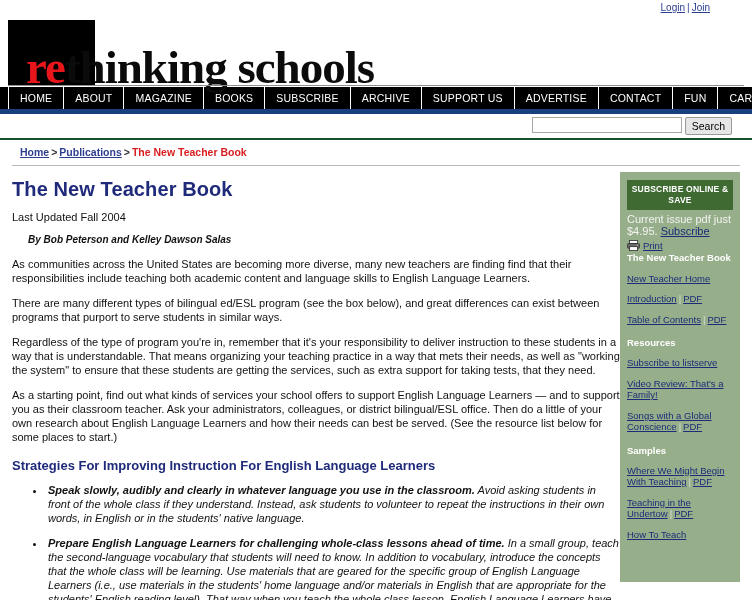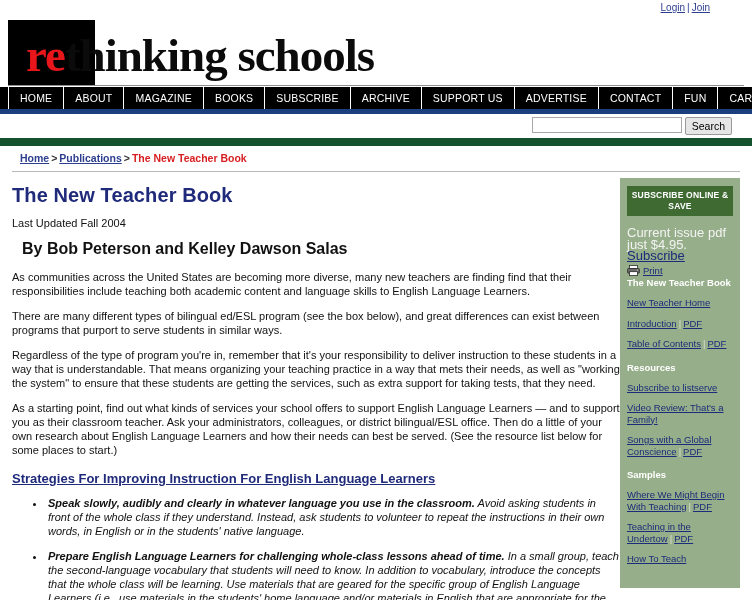--- a/index.html
+++ b/index.html
@@ -47,21 +47,21 @@
     position: absolute;
     left: 8px;
     top: 4px;
     width: 87px;
     height: 66px;
     background: #000000;
   }
   .logo-text {
     position: absolute;
     left: 26px;
-    top: 16px;
+    top: 28px;
     font-family: "Liberation Serif", serif;
     font-size: 47px;
     font-weight: bold;
     letter-spacing: -1px;
     line-height: 46px;
     white-space: nowrap;
   }
   .logo-re {
     color: #e8161a;
   }
@@ -105,21 +105,21 @@
   }
   .blue-bar {
     height: 5px;
     background: #1b3f7e;
   }
 
   
   .search-row {
     position: relative;
     height: 24px;
-    border-bottom: 8px solid #14532d;
+    border-bottom: 2px solid #14532d;
   }
   .search-wrap {
     position: absolute;
     right: 20px;
     top: 3px;
     display: flex;
     gap: 3px;
   }
   .search-input {
     width: 144px;
@@ -183,39 +183,39 @@
     color: #1f2a7a;
     margin: 0 0 10px 0;
     letter-spacing: .1px;
   }
   .last-updated {
     font-size: 11px;
     color: #111;
     margin: 0 0 11px 0;
   }
   .byline {
-    font-size: 16px;
-    font-weight: bold;
+    font-size: 10px;
+    font-weight: bold;
+    font-style: italic;
     color: #111;
-    margin: 0 0 12px 10px;
+    margin: 0 0 12px 16px;
   }
   .para {
     font-size: 11px;
     line-height: 14px;
     color: #111;
     margin: 0 0 11px 0;
     text-align: left;
   }
   h2.section-head {
     font-family: "Liberation Sans", sans-serif;
     font-size: 13px;
     font-weight: bold;
     color: #1f2a7a;
     margin: 14px 0 10px 0;
-    text-decoration: underline;
   }
   ul.strategy-list {
     margin: 0;
     padding: 0 0 0 34px;
     list-style: disc;
   }
   ul.strategy-list li {
     font-size: 11px;
     line-height: 14px;
     color: #111;
@@ -240,24 +240,24 @@
     background: #3f6b33;
     color: #ffffff;
     font-size: 8.5px;
     font-weight: bold;
     text-align: center;
     line-height: 11px;
     padding: 4px 3px;
     letter-spacing: .2px;
   }
   .sidebar-blurb {
-    font-size: 13px;
+    font-size: 11px;
     line-height: 11.5px;
     color: #f3f3f3;
-    margin-top: 11px;
+    margin-top: 4px;
   }
   .sidebar-blurb a {
     color: #1b2c7a;
     text-decoration: underline;
   }
   .print-row {
     display: flex;
     align-items: center;
     gap: 3px;
     margin-top: 3px;

